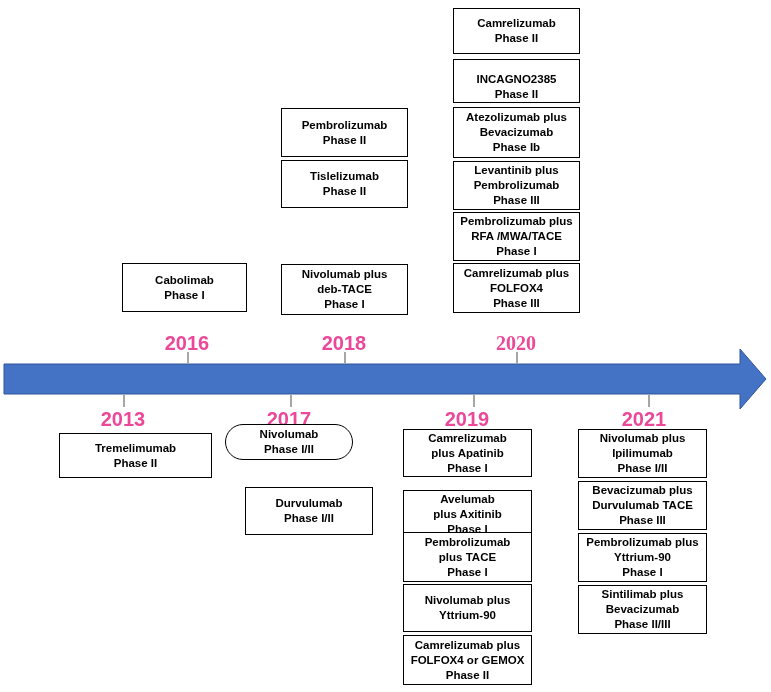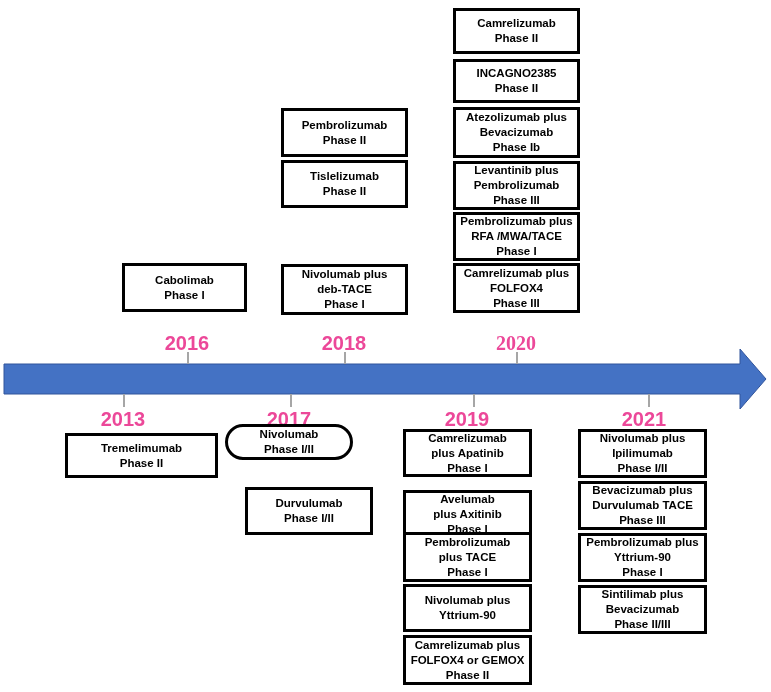--- a/index.html
+++ b/index.html
@@ -8,21 +8,21 @@
     width: 771px;
     height: 692px;
     background: #ffffff;
     font-family: "Liberation Sans", sans-serif;
     overflow: hidden;
   }
   .trial-box {
     position: absolute;
     box-sizing: border-box;
     background: #ffffff;
-    border: 3px solid #000000;
+    border: 1px solid #000000;
     display: flex;
     align-items: center;
     justify-content: center;
     text-align: center;
   }
   .trial-box .txt {
     white-space: pre-line;
     font-weight: bold;
     font-size: 11.5px;
     line-height: 15px;
@@ -87,21 +87,21 @@
   <div class="trial-box" style="left:281px; top:264px; width:127px; height:51px;">
     <span class="txt">Nivolumab plus
 deb-TACE
 Phase I</span>
   </div>
 
   <div class="trial-box" style="left:453px; top:8px; width:127px; height:46px;">
     <span class="txt">Camrelizumab
 Phase II</span>
   </div>
-  <div class="trial-box" style="left:453px; top:59px; width:127px; height:44px;">
+  <div class="trial-box" style="left:453px; top:59px; width:127px; height:44px;align-items:flex-end;">
     <span class="txt">INCAGNO2385
 Phase II</span>
   </div>
   <div class="trial-box" style="left:453px; top:107px; width:127px; height:51px;">
     <span class="txt">Atezolizumab plus
 Bevacizumab
 Phase Ib</span>
   </div>
   <div class="trial-box" style="left:453px; top:161px; width:127px; height:49px;">
     <span class="txt">Levantinib plus
@@ -112,21 +112,21 @@
     <span class="txt">Pembrolizumab plus
 RFA /MWA/TACE
 Phase I</span>
   </div>
   <div class="trial-box" style="left:453px; top:263px; width:127px; height:50px;">
     <span class="txt">Camrelizumab plus
 FOLFOX4
 Phase III</span>
   </div>
 
-  <div class="trial-box" style="left:65px; top:433px; width:153px; height:45px;">
+  <div class="trial-box" style="left:59px; top:433px; width:153px; height:45px;">
     <span class="txt">Tremelimumab
 Phase II</span>
   </div>
 
   <div class="trial-box" style="left:225px; top:424px; width:128px; height:36px;border-radius:18px;">
     <span class="txt">Nivolumab
 Phase I/II</span>
   </div>
   <div class="trial-box" style="left:225px; top:487px; width:128px; height:48px;margin-left:20px;">
     <span class="txt">Durvulumab

